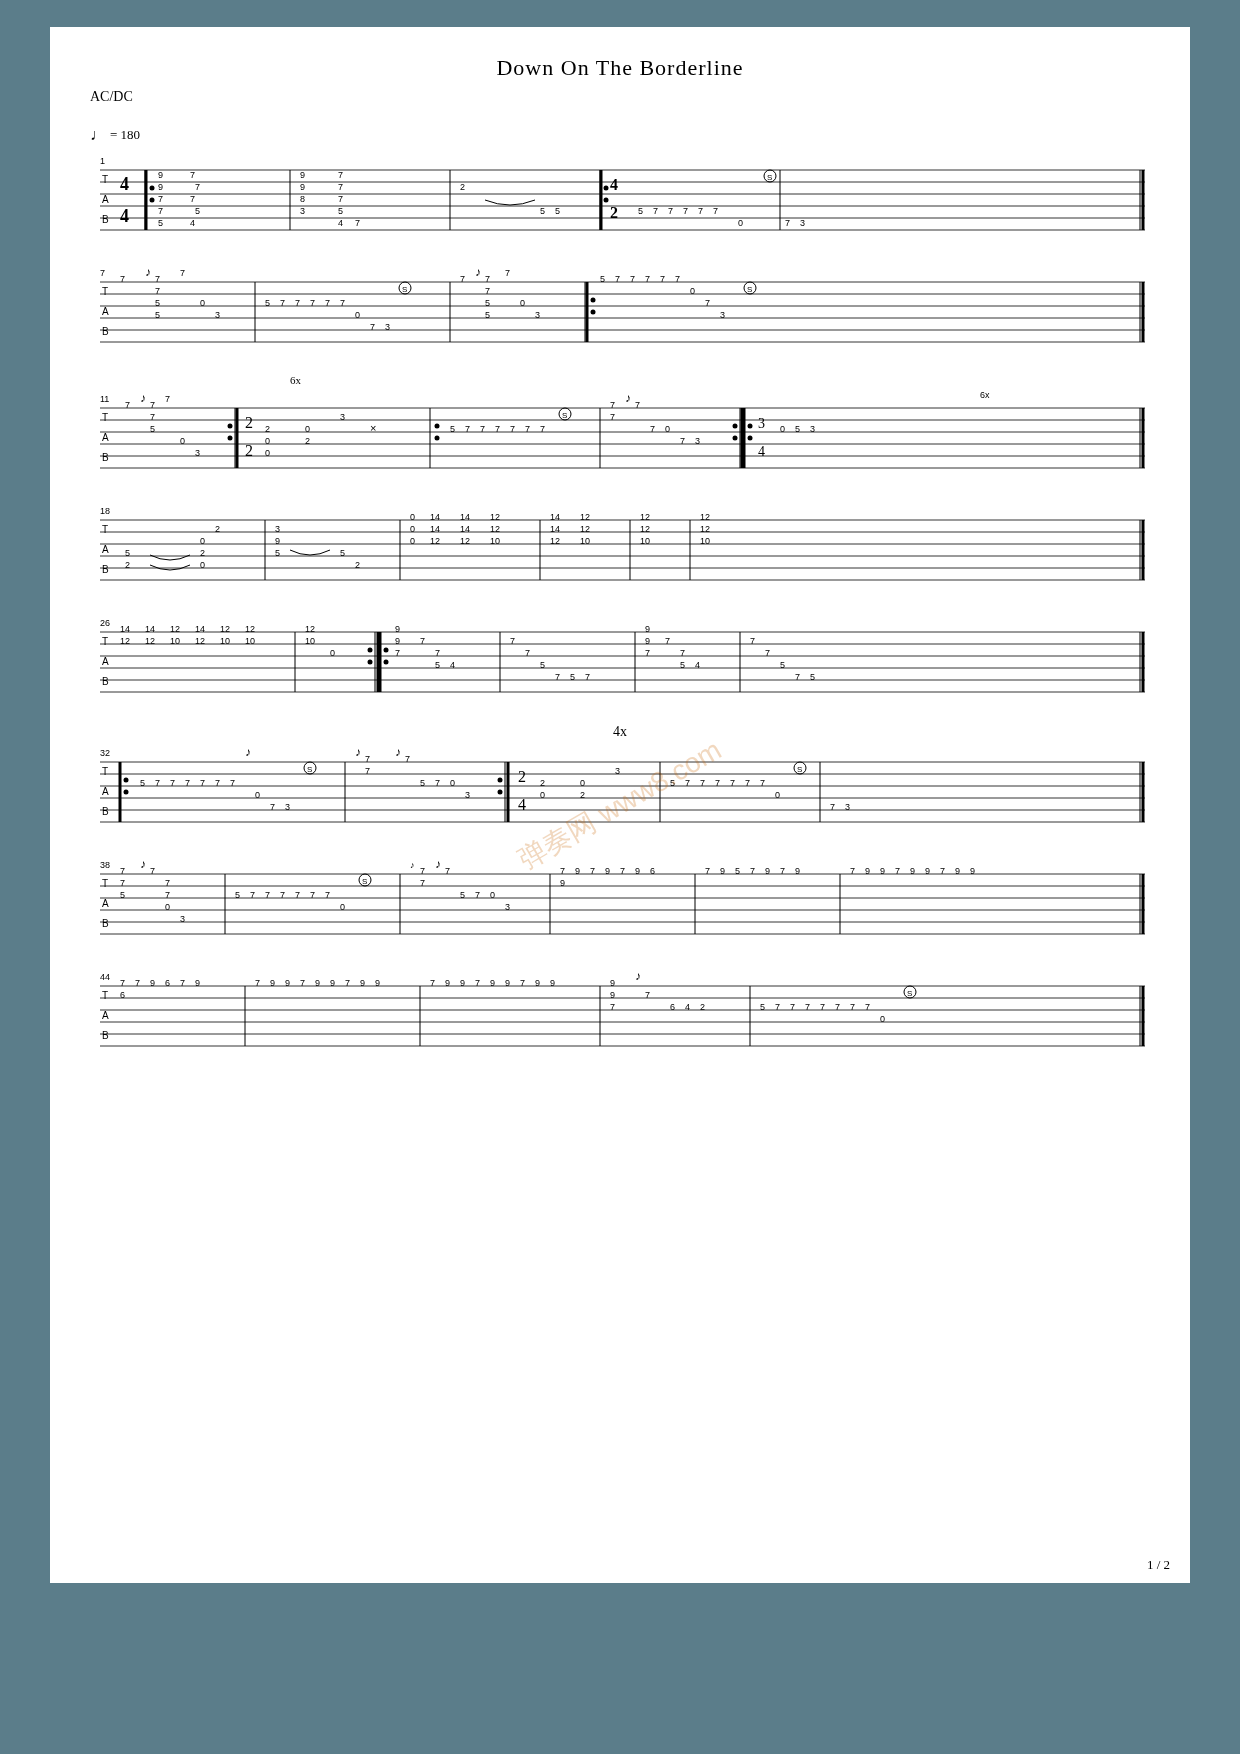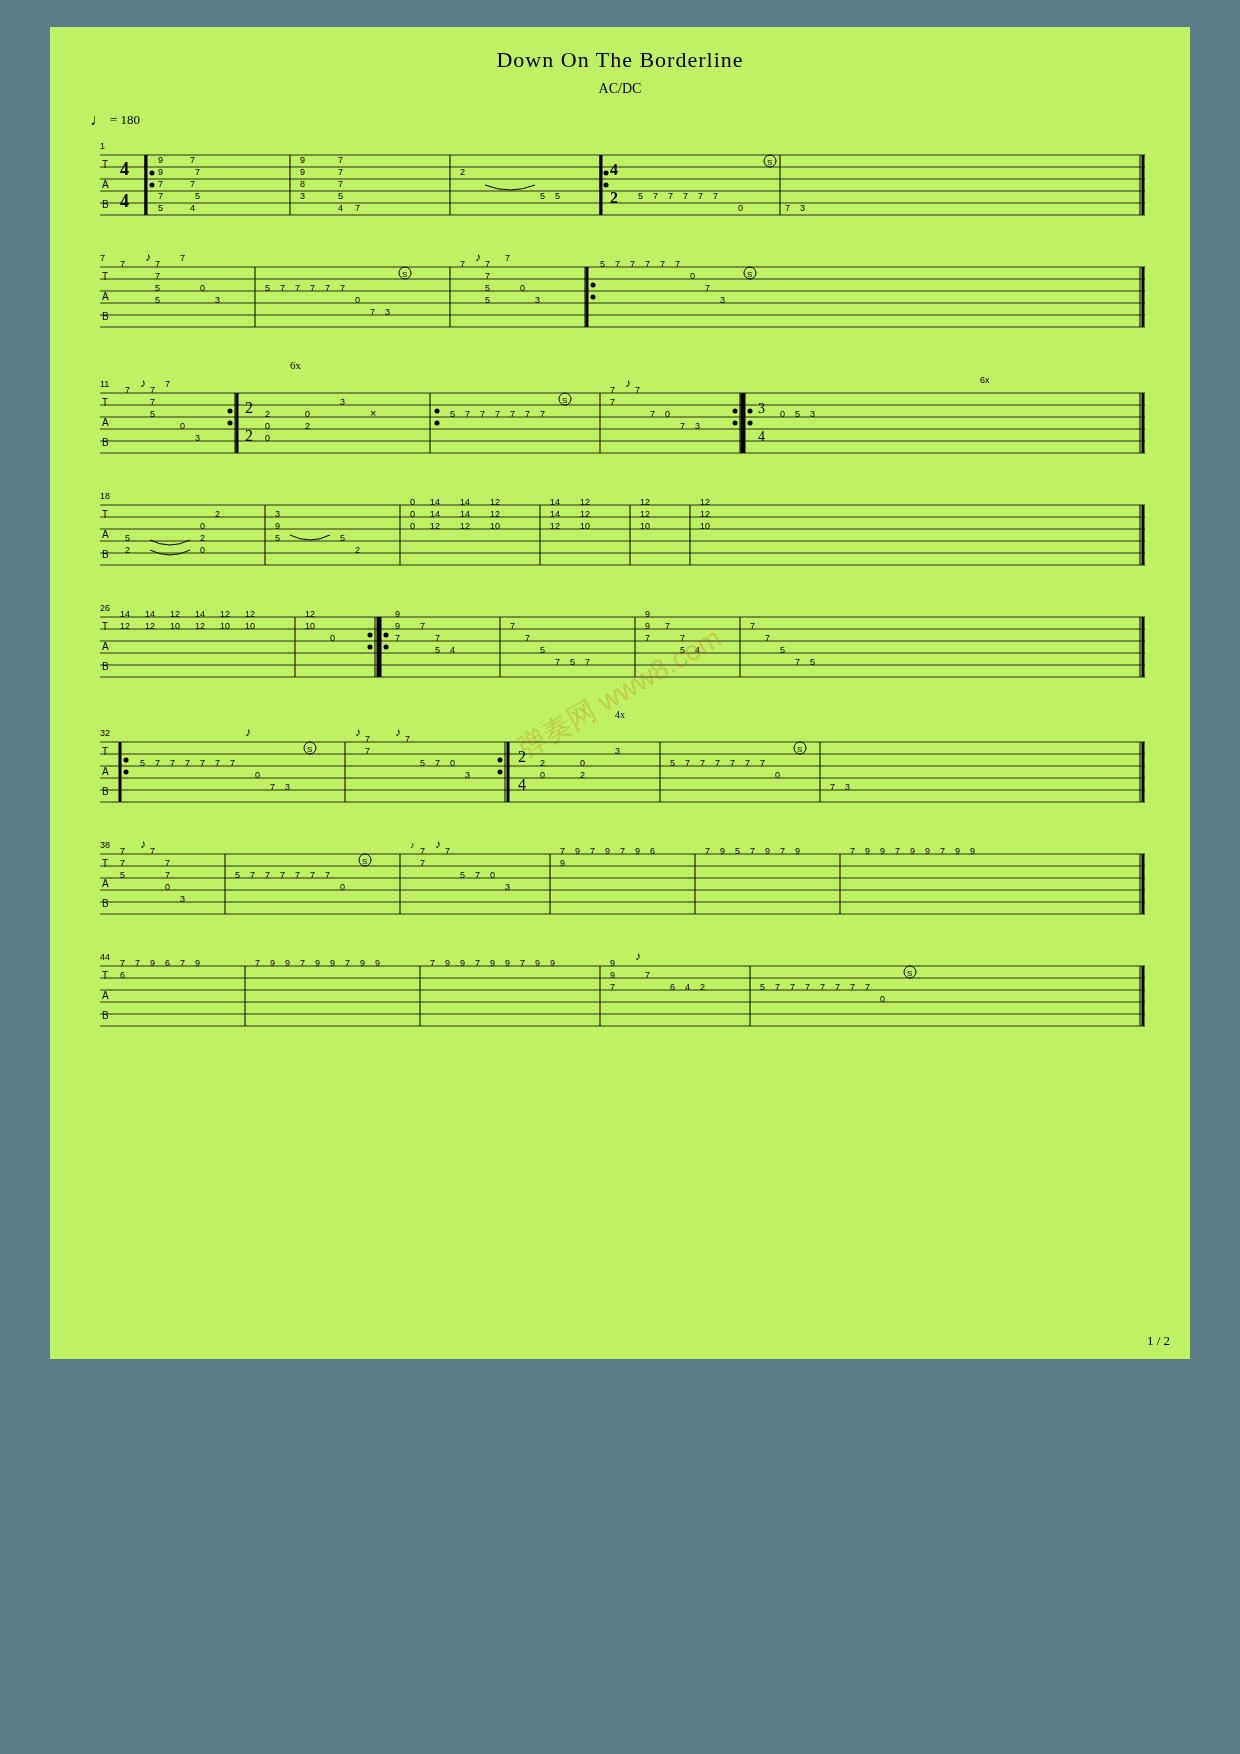--- a/index.html
+++ b/index.html
@@ -6,37 +6,37 @@
     body {
       width: 1240px;
       height: 1754px;
       background-color: #5b7d8a;
       font-family: 'Times New Roman', Times, serif;
       position: relative;
       overflow: hidden;
     }
     .page {
       width: 1140px;
-      height: 1332px;
-      background-color: #bef264;
+      height: 1556px;
+      background-color: #ffffff;
       margin: 27px auto;
       position: relative;
-      padding: 20px 40px;
+      padding: 28px 40px;
     }
     .title {
       text-align: center;
       font-size: 22px;
       font-weight: normal;
       margin-bottom: 8px;
       letter-spacing: 1px;
     }
     .artist {
-      text-align: center;
+      text-align: left;
       font-size: 14px;
-      margin-bottom: 14px;
+      margin-bottom: 21px;
     }
     .tempo {
       font-size: 13px;
       margin-bottom: 4px;
       display: flex;
       align-items: center;
       gap: 4px;
     }
     .tuning {
       font-size: 12px;
@@ -503,21 +503,21 @@
       <text x="690" y="56" font-size="9" font-family="Arial">5</text>
       <text x="705" y="68" font-size="9" font-family="Arial">7</text>
       <text x="720" y="68" font-size="9" font-family="Arial">5</text>
 
       <line x1="1050" y1="20" x2="1050" y2="80" stroke="black" stroke-width="1"></line>
       <line x1="1053" y1="20" x2="1053" y2="80" stroke="black" stroke-width="3"></line>
     </svg>
   </div>
 
   <div class="staff-system">
-    <div style="font-size:10px; text-align:center; margin-bottom:2px;">4x</div>
+    <div style="font-size:14px; text-align:center; margin-bottom:2px;">4x</div>
     <svg viewBox="0 0 1060 90" xmlns="http://www.w3.org/2000/svg" style="width:100%;height:90px;">
       <line x1="10" y1="20" x2="1055" y2="20" stroke="black" stroke-width="0.8"></line>
       <line x1="10" y1="32" x2="1055" y2="32" stroke="black" stroke-width="0.8"></line>
       <line x1="10" y1="44" x2="1055" y2="44" stroke="black" stroke-width="0.8"></line>
       <line x1="10" y1="56" x2="1055" y2="56" stroke="black" stroke-width="0.8"></line>
       <line x1="10" y1="68" x2="1055" y2="68" stroke="black" stroke-width="0.8"></line>
       <line x1="10" y1="80" x2="1055" y2="80" stroke="black" stroke-width="0.8"></line>
       <text x="12" y="33" font-size="10" font-family="Arial">T</text>
       <text x="12" y="53" font-size="10" font-family="Arial">A</text>
       <text x="12" y="73" font-size="10" font-family="Arial">B</text>

